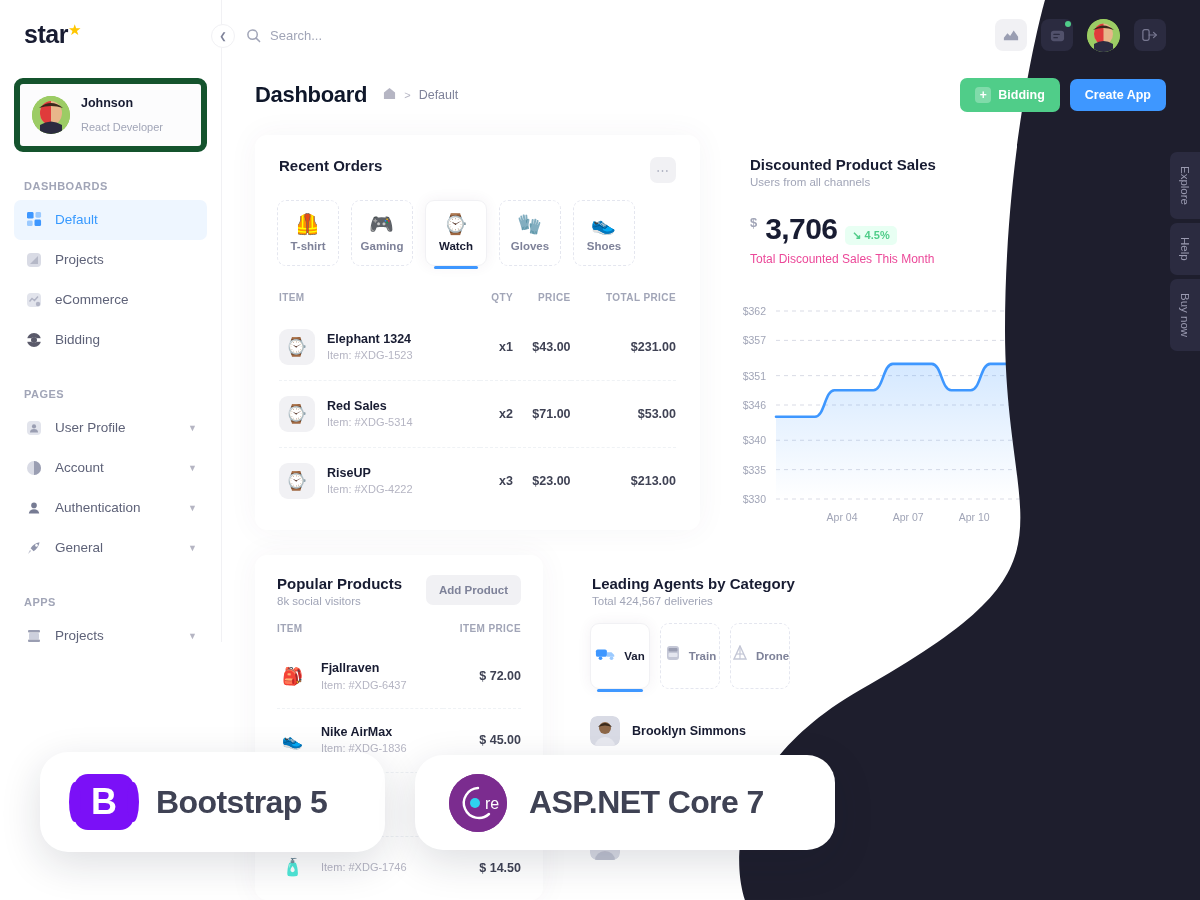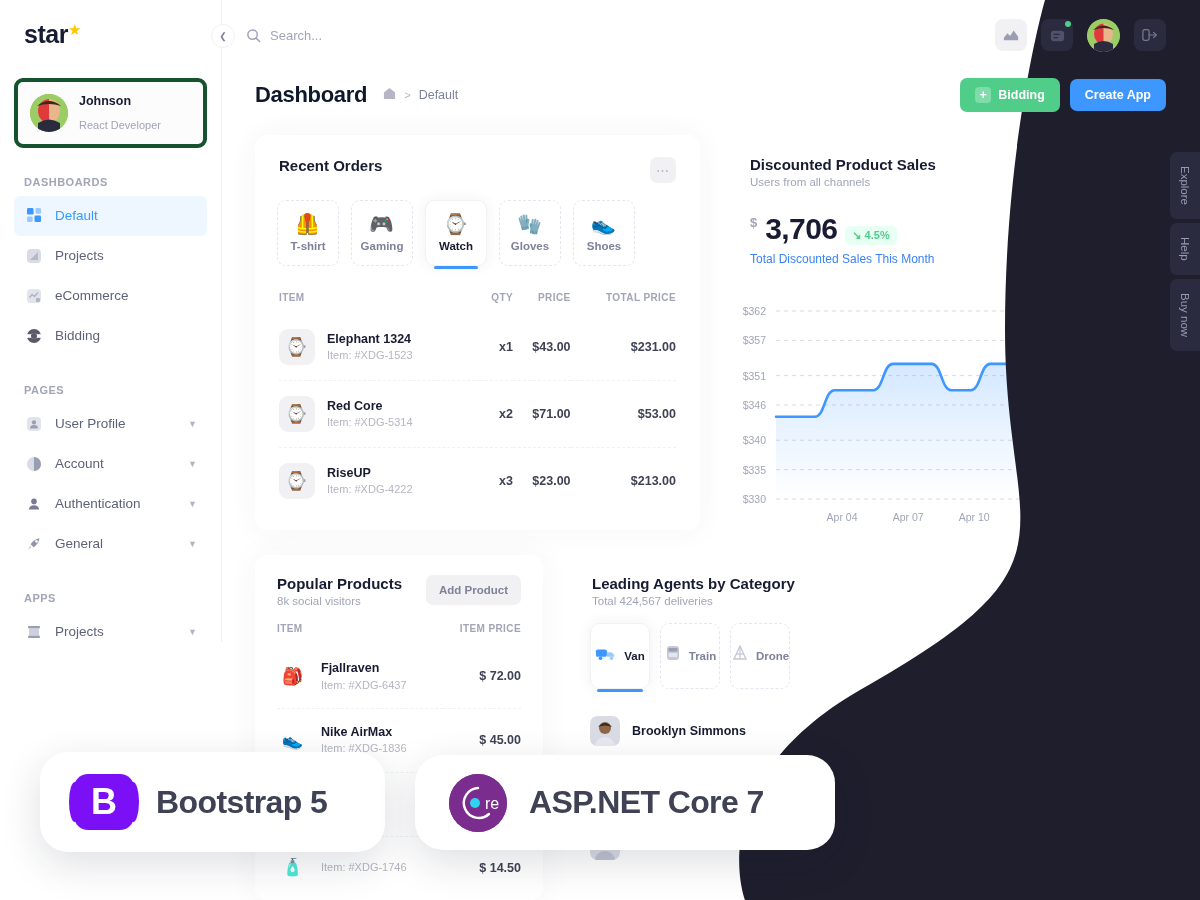--- a/index.html
+++ b/index.html
@@ -49,21 +49,21 @@
     background: #fff;
     border: 1px solid #f1f1f4;
     display: flex; align-items: center; justify-content: center;
     z-index: 20;
     color: #7e8299;
     font-size: 9px;
   }
 
   .user-card {
     margin: 18px 14px 0 14px;
-    border: 4px solid #14532d;
+    border: 6px solid #14532d;
     border-radius: 9px;
     padding: 11px 12px;
     display: flex; align-items: center; gap: 11px;
     background: #fcfcfd;
   }
   .avatar-sm {
     width: 38px; height: 38px; border-radius: 50%;
     flex: 0 0 38px;
     overflow: hidden;
     background: #8bc34a;
@@ -217,21 +217,21 @@
   .ds-head { display: flex; align-items: flex-start; padding: 20px 24px 0 24px; }
   .ds-head .dots-btn { margin-left: auto; background: #2b2b40; color: #565674; }
   .ds-amount { padding: 24px 24px 0 24px; display: flex; align-items: baseline; gap: 8px; }
   .ds-cur { font-size: 13px; color: #a1a5b7; font-weight: 600; position: relative; top: -12px; }
   .ds-val { font-size: 30px; font-weight: 700; color: #181c32; letter-spacing: -0.6px; }
   .ds-badge {
     background: #e8fff3; color: #50cd89;
     font-size: 11px; font-weight: 700;
     padding: 3px 7px; border-radius: 5px;
   }
-  .ds-note { font-size: 12px; color: #3b82f6; padding: 6px 24px 0 24px; }
+  .ds-note { font-size: 12px; color: #ec4899; padding: 6px 24px 0 24px; }
   .chart-wrap { position: absolute; left: 0; right: 0; bottom: 0; height: 230px; }
 
   
   #popular-products { left: 255px; top: 555px; width: 288px; height: 345px; }
   .pp-head { display: flex; align-items: flex-start; padding: 20px 22px 0 22px; }
   .btn-soft {
     margin-left: auto;
     background: #f1f1f4; color: #7e8299;
     font-size: 11.5px; font-weight: 600;
     padding: 9px 13px; border-radius: 7px; border: none; cursor: pointer;
@@ -586,21 +586,21 @@
           </td>
           <td class="num">x1</td>
           <td class="num">$43.00</td>
           <td class="num">$231.00</td>
         </tr>
         <tr>
           <td>
             <div class="cell-item">
               <div class="thumb">⌚</div>
               <div>
-                <div class="it-name">Red Core</div>
+                <div class="it-name">Red Sales</div>
                 <div class="it-sku">Item: #XDG-5314</div>
               </div>
             </div>
           </td>
           <td class="num">x2</td>
           <td class="num">$71.00</td>
           <td class="num">$53.00</td>
         </tr>
         <tr>
           <td>

